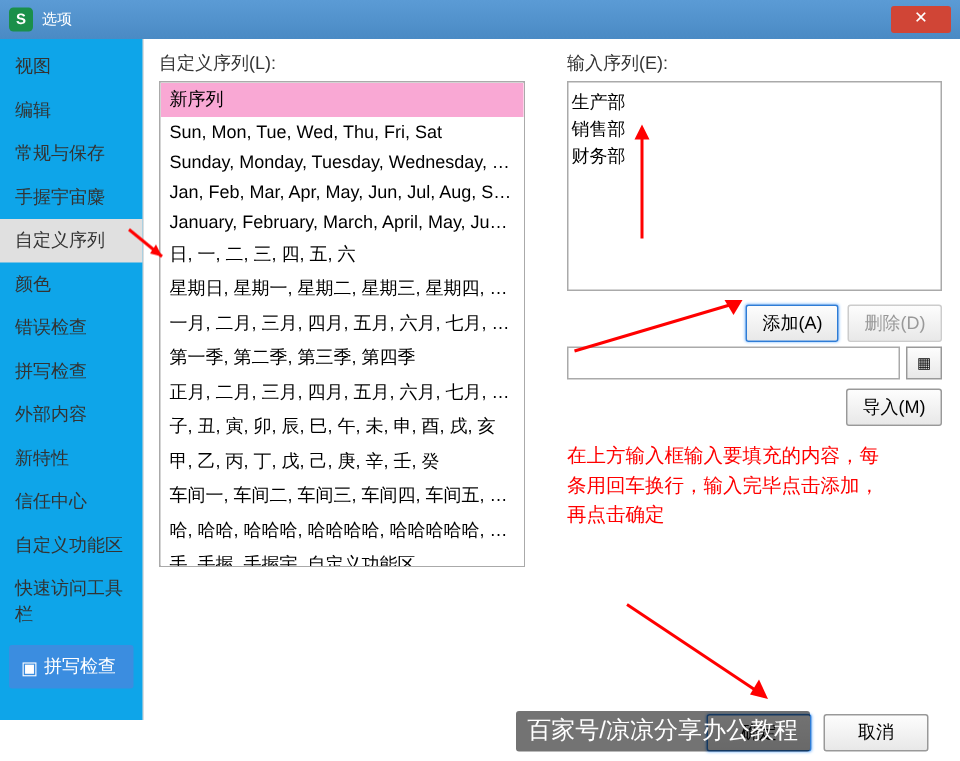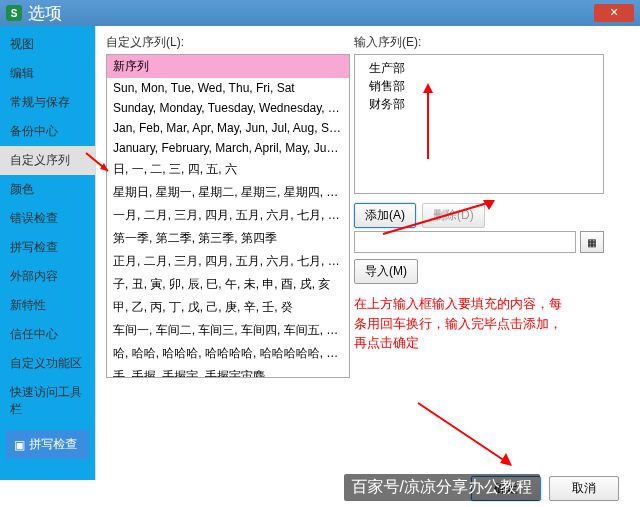--- a/index.html
+++ b/index.html
@@ -1,34 +1,34 @@
 <!DOCTYPE html>
 <html><head>
 <meta charset="utf-8">
 <style>
 * { box-sizing: border-box; margin: 0; padding: 0; }
 body { font-family: "Microsoft YaHei", SimSun, Arial, sans-serif; font-size: 12px; background: #fff; width: 640px; height: 507px; position: relative; overflow: hidden; }
 .titlebar { height: 26px; background: linear-gradient(#5b9bd5, #4a8ac4); color: #fff; display: flex; align-items: center; padding: 0 6px; }
 .titlebar-icon { width: 16px; height: 16px; background: #1a8f4a; border-radius: 3px; display: inline-flex; align-items: center; justify-content: center; color: #fff; font-size: 10px; font-weight: bold; margin-right: 6px; }
-.titlebar-title { flex: 1; font-size: 17px; }
+.titlebar-title { flex: 1; font-size: 10px; }
 .close-btn { width: 40px; height: 18px; background: #d04536; color: #fff; text-align: center; line-height: 16px; border-radius: 2px; cursor: pointer; font-size: 11px; }
 .body-area { display: flex; height: 454px; }
 .sidebar { width: 96px; background: #0ea5e9; border-right: 1px solid #ddd; padding-top: 4px; }
 .sidebar-item { padding: 6px 10px; cursor: pointer; color: #333; }
 .sidebar-item.active { background: #e0e0e0; }
 .backup { margin: 6px; background: #3b8de0; color: #fff; padding: 6px 8px; cursor: pointer; display: flex; align-items: center; gap: 4px; border-radius: 2px; }
-.main { flex: 1; padding: 8px 10px; display: flex; gap: 4px; position: relative; }
+.main { flex: 1; padding: 8px 10px; display: flex; gap: 28px; position: relative; }
 .left-col { width: 244px; }
 .right-col { width: 250px; }
 .label { color: #333; margin-bottom: 3px; display: block; }
 .listbox { border: 1px solid #aaa; height: 324px; overflow-y: scroll; background: #fff; }
 .listbox-item { padding: 3px 6px; white-space: nowrap; overflow: hidden; text-overflow: ellipsis; cursor: pointer; font-family: SimSun, sans-serif; }
 .listbox-item.sel { background: #f9a8d4; }
-.textarea { width: 100%; height: 140px; border: 1px solid #aaa; padding: 4px 14px; font-family: SimSun, sans-serif; font-size: 12px; line-height: 1.5; resize: none; }
-.btn-row { display: flex; gap: 6px; margin-top: 6px; }
+.textarea { width: 100%; height: 140px; border: 1px solid #aaa; padding: 4px 2px; font-family: SimSun, sans-serif; font-size: 12px; line-height: 1.5; resize: none; }
+.btn-row { display: flex; justify-content: flex-end; gap: 6px; margin-top: 6px; }
 .btn { border: 1px solid #999; background: linear-gradient(#fdfdfd,#e8e8e8); padding: 3px 10px; cursor: pointer; border-radius: 2px; min-width: 60px; text-align: center; }
 .btn.disabled { color: #999; border-color: #ccc; cursor: default; }
 .btn.hl { border: 1px solid #2e7cd6; box-shadow: 0 0 2px #6fb2ff; }
 .import-label { margin-top: 20px; display: block; }
 .import-row { display: flex; gap: 4px; margin-top: 3px; }
 .import-input { flex: 1; border: 1px solid #aaa; height: 22px; padding: 0 4px; }
 .import-pick { width: 24px; height: 22px; border: 1px solid #999; background: linear-gradient(#fdfdfd,#e8e8e8); cursor: pointer; font-size: 10px; display: flex; align-items: center; justify-content: center; }
 .note { color: #ff0000; font-size: 13px; line-height: 1.5; margin-top: 10px; font-family: SimSun, sans-serif; }
 .footer { position: absolute; bottom: 6px; right: 21px; display: flex; gap: 8px; }
 .footer .btn { min-width: 70px; }
@@ -42,21 +42,21 @@
   <span class="titlebar-icon">S</span>
   <span class="titlebar-title">选项</span>
   <span class="close-btn">✕</span>
 </div>
 
 <div class="body-area">
   <div class="sidebar">
     <div class="sidebar-item">视图</div>
     <div class="sidebar-item">编辑</div>
     <div class="sidebar-item">常规与保存</div>
-    <div class="sidebar-item">备份中心</div>
+    <div class="sidebar-item">手握宇宙麋</div>
     <div class="sidebar-item active">自定义序列</div>
     <div class="sidebar-item">颜色</div>
     <div class="sidebar-item">错误检查</div>
     <div class="sidebar-item">拼写检查</div>
     <div class="sidebar-item">外部内容</div>
     <div class="sidebar-item">新特性</div>
     <div class="sidebar-item">信任中心</div>
     <div class="sidebar-item">自定义功能区</div>
     <div class="sidebar-item">快速访问工具栏</div>
     <div class="backup">
@@ -76,21 +76,21 @@
         <div class="listbox-item">January, February, March, April, May, June, July, Au...</div>
         <div class="listbox-item">日, 一, 二, 三, 四, 五, 六</div>
         <div class="listbox-item">星期日, 星期一, 星期二, 星期三, 星期四, 星期五, 星期六</div>
         <div class="listbox-item">一月, 二月, 三月, 四月, 五月, 六月, 七月, 八月, 九月, 十...</div>
         <div class="listbox-item">第一季, 第二季, 第三季, 第四季</div>
         <div class="listbox-item">正月, 二月, 三月, 四月, 五月, 六月, 七月, 八月, 九月, 十...</div>
         <div class="listbox-item">子, 丑, 寅, 卯, 辰, 巳, 午, 未, 申, 酉, 戌, 亥</div>
         <div class="listbox-item">甲, 乙, 丙, 丁, 戊, 己, 庚, 辛, 壬, 癸</div>
         <div class="listbox-item">车间一, 车间二, 车间三, 车间四, 车间五, 车间六, 车间七</div>
         <div class="listbox-item">哈, 哈哈, 哈哈哈, 哈哈哈哈, 哈哈哈哈哈, 哈哈哈哈哈哈</div>
-        <div class="listbox-item">手, 手握, 手握宇, 手握宇宙麋</div>
+        <div class="listbox-item">手, 手握, 手握宇, 自定义功能区</div>
 
       </div>
     </div>
 
     <div class="right-col">
       <span class="label">输入序列(E):</span>
       <textarea class="textarea" style="">生产部
 销售部
 财务部</textarea>
       <div class="btn-row">

